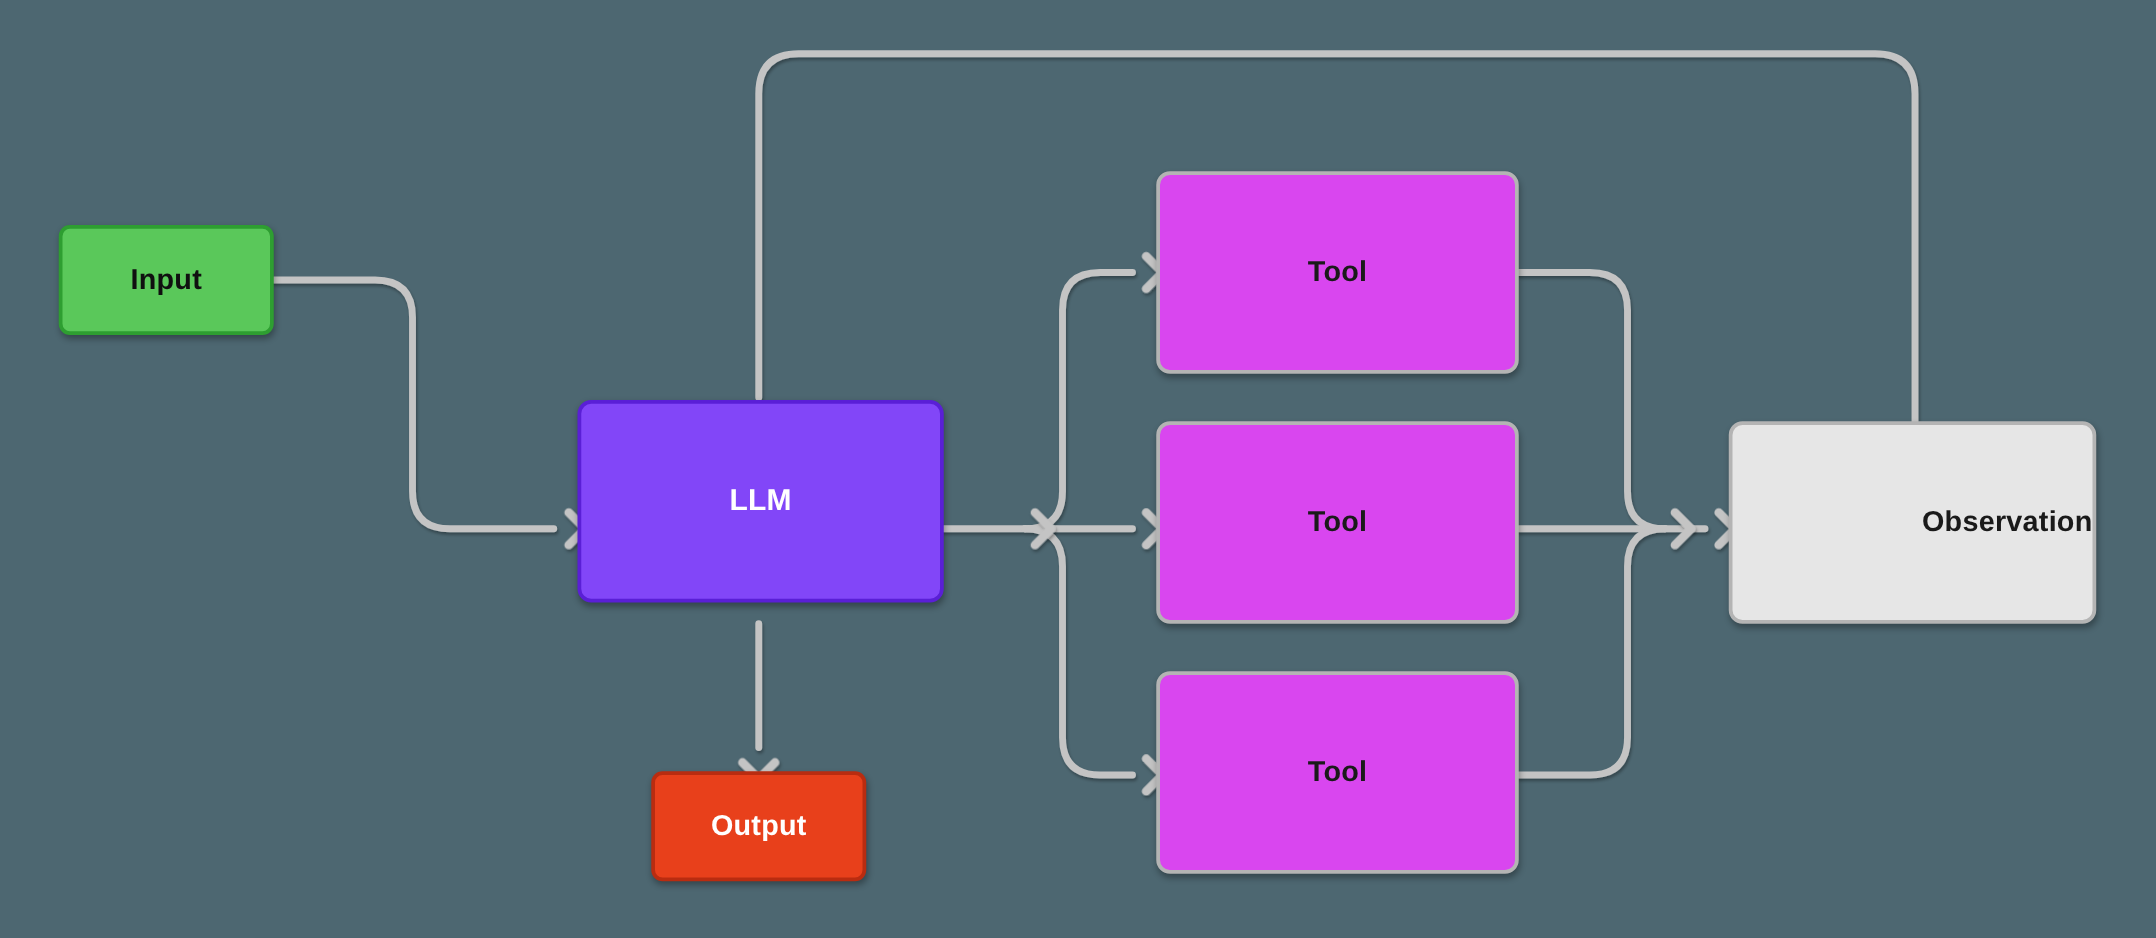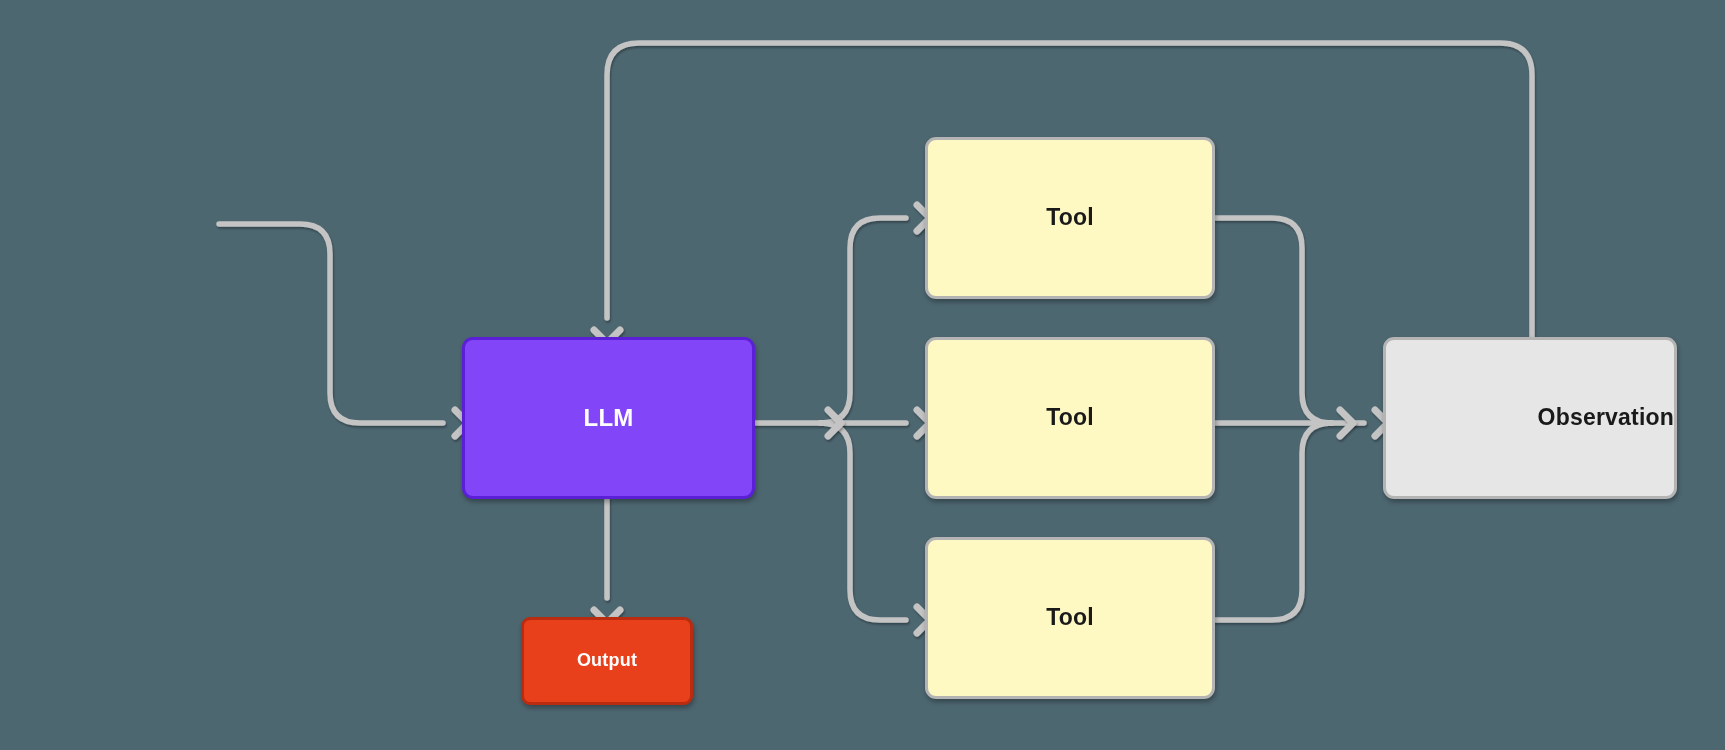--- a/index.html
+++ b/index.html
@@ -45,37 +45,37 @@
     line-height: 1.1;
   }
   .node-input {
     left: 47px;  top: 180px;  width: 172px;  height: 88px;
     background: #5ac85a;
     border-color: #2e9e31;
   }
   .node-input .label { font-size: 23px; color: #101010; }
 
   .node-llm {
-    left: 462px; top: 337px; width: 293px; height: 162px;
+    left: 462px; top: 320px; width: 293px; height: 162px;
     background: #8246f8;
     border-color: #5a1fd6;
     border-radius: 11px;
   }
   .node-llm .label { font-size: 24px; color: #ffffff; }
 
   .node-output {
     left: 521px; top: 617px; width: 172px; height: 88px;
     background: #e8401b;
     border-color: #b92c10;
   }
-  .node-output .label { font-size: 18px; color: #ffffff; }
+  .node-output .label { font-size: 23px; color: #ffffff; }
 
   .node-tool {
     left: 925px; width: 290px; height: 162px;
-    background: #fef9c3;
+    background: #d946ef;
     border-color: #b4b4b4;
     border-radius: 11px;
   }
   .node-tool .label { font-size: 23px; color: #1a1a1a; }
   .tool-1 { top: 137px; }
   .tool-2 { top: 337px; }
   .tool-3 { top: 537px; }
 
   .node-observation {
     left: 1383px; top: 337px; width: 294px; height: 162px;
@@ -154,20 +154,23 @@
         </g>
       <g transform="translate(1340,423)">
           <use href="#arrowGlyph"></use>
         </g>
       <g transform="translate(1375,423)">
           <use href="#arrowGlyph"></use>
         </g>
     </g>
   </svg>
 
+  <div class="node node-input">
+    <span class="label">Input</span>
+  </div>
 
   <div class="node node-llm">
     <span class="label">LLM</span>
   </div>
 
   <div class="node node-output">
     <span class="label">Output</span>
   </div>
 
   <div class="node node-tool tool-1">

